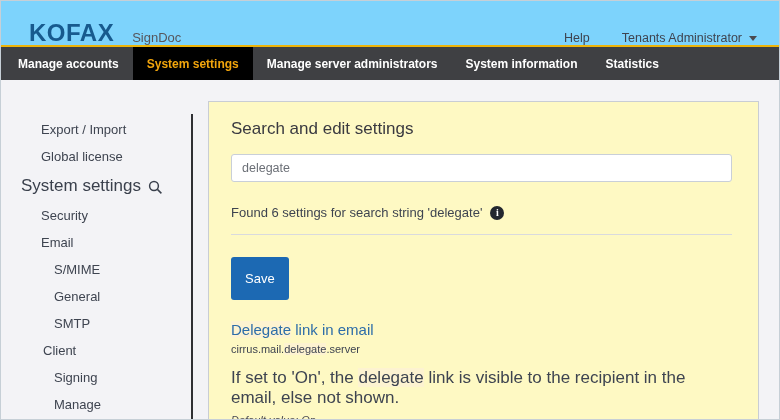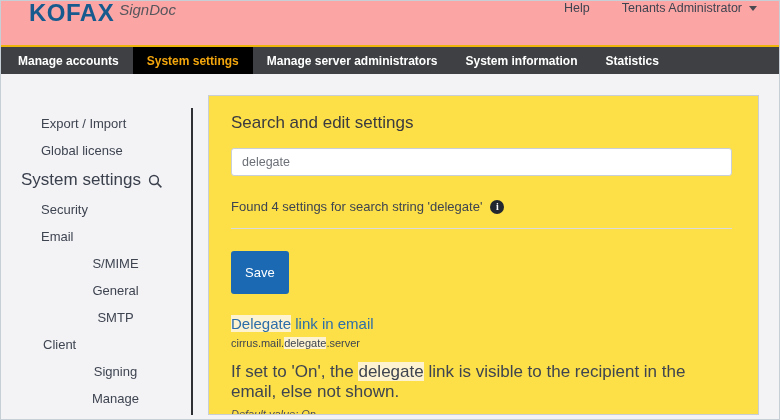--- a/index.html
+++ b/index.html
@@ -11,37 +11,36 @@
     width: 780px;
     height: 420px;
     background: #f3f3f6;
     border: 1px solid #c6cfd6;
     overflow: hidden;
   }
 
   
   .app-header {
     height: 44px;
-    background: #fca5a5;
-    display: flex;
-    align-items: flex-start;
+    background: #7dd3fc;
+    display: flex;
+    align-items: flex-end;
     padding: 0 22px 0 28px;
   }
   .logo {
     font-size: 24px;
     font-weight: 700;
     letter-spacing: 0.5px;
     color: #175a8e;
     line-height: 1;
   }
   .product-name {
-    margin-left: 5px;
-    font-size: 15px;
+    margin-left: 18px;
+    font-size: 13px;
     color: #56565c;
-    font-style: italic;
   }
   .header-right {
     margin-left: auto;
     display: flex;
     align-items: center;
     gap: 32px;
     font-size: 12.5px;
     color: #3e4450;
   }
   .help-link { cursor: pointer; }
@@ -52,21 +51,21 @@
     border-right: 4px solid transparent;
     border-top: 5px solid #4a4a50;
     display: inline-block;
   }
 
   
   .gold-bar { height: 2px; background: #edb409; }
 
   
   .nav-bar {
-    height: 27px;
+    height: 33px;
     background: #3f4043;
     display: flex;
     align-items: stretch;
     padding-left: 3px;
   }
   .nav-tab {
     display: flex;
     align-items: center;
     padding: 0 14px;
     font-size: 12px;
@@ -103,40 +102,40 @@
   }
   .side-item {
     height: 27px;
     line-height: 27px;
     font-size: 13px;
     color: #3e4450;
     cursor: pointer;
     white-space: nowrap;
   }
   .side-item.lvl1 { padding-left: 40px; }
-  .side-item.lvl2 { padding-left: 38px; text-align: center; }
+  .side-item.lvl2 { padding-left: 53px; }
   .side-item.client { padding-left: 42px; }
   .side-header {
     height: 32px;
     line-height: 32px;
     padding-left: 20px;
     font-size: 17px;
     color: #3a404c;
     display: flex;
     align-items: center;
     gap: 7px;
     cursor: pointer;
   }
   .search-glyph { display: inline-flex; margin-top: 2px; }
 
   
   .card {
     flex: 1;
     margin: 21px 20px 0 16px;
-    background: #fde047;
+    background: #fef9c3;
     border: 1px solid #c9cdd4;
     padding: 17px 26px 20px 22px;
     overflow: hidden;
   }
   .card-title {
     font-size: 17px;
     font-weight: 400;
     color: #3a3a40;
   }
   .search-input {
@@ -286,21 +285,21 @@
       <div class="side-item lvl2">Signing</div>
       <div class="side-item lvl2">Manage</div>
     </div>
 
     <div class="card">
       <h1 class="card-title">Search and edit settings</h1>
 
       <input class="search-input" type="text" value="delegate" style="">
 
       <div class="result-row">
-        <span>Found 4 settings for search string 'delegate'</span>
+        <span>Found 6 settings for search string 'delegate'</span>
         <span class="info-icon">i</span>
       </div>
 
       <hr class="divider">
 
       <button class="save-button">Save</button>
 
       <div class="setting-block">
         <a class="setting-title" href="#"><span class="hl">Delegate</span><span> link in email</span></a>
 

